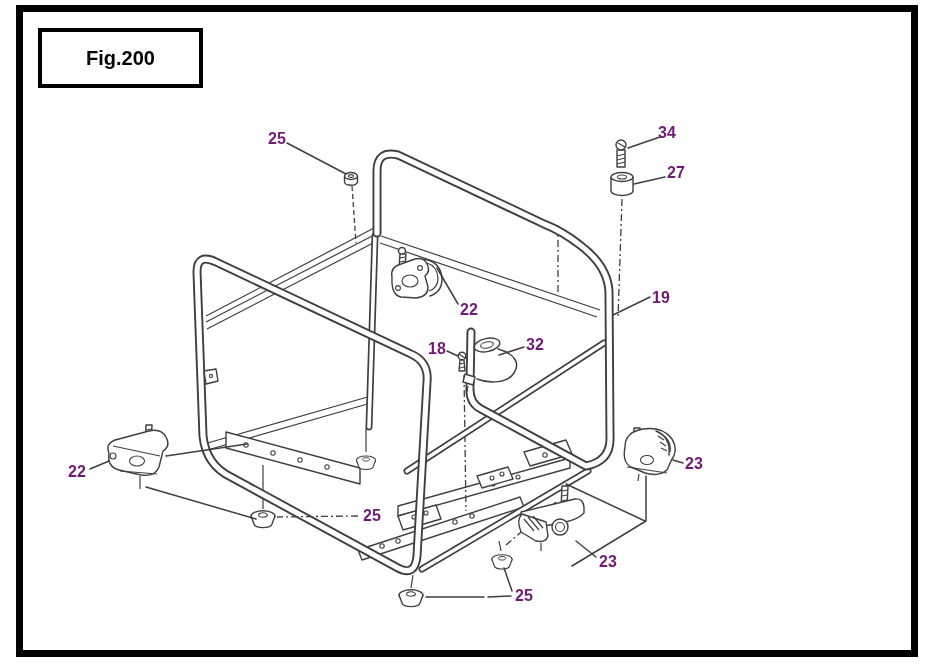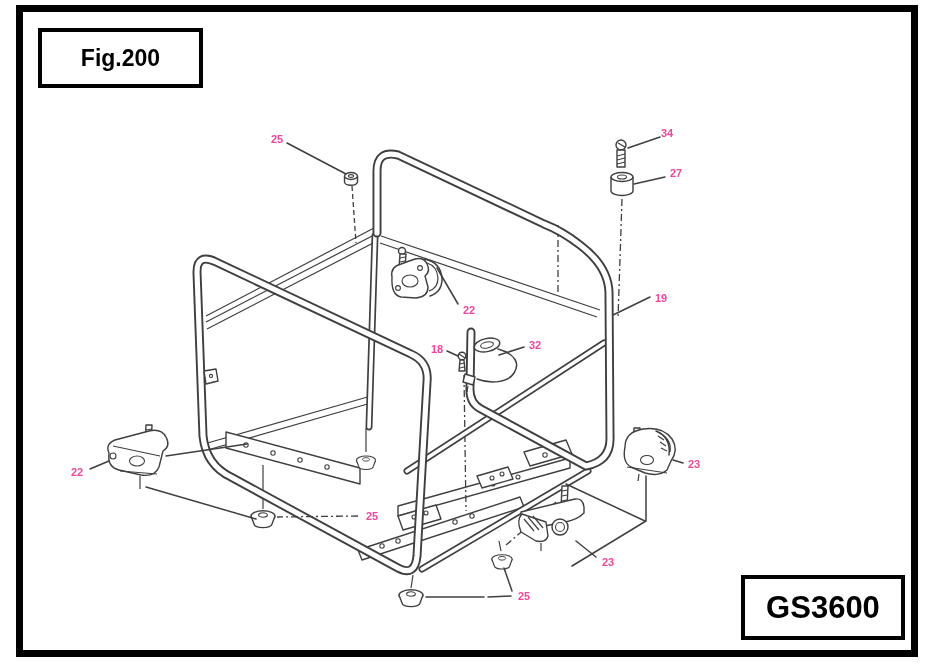--- a/index.html
+++ b/index.html
@@ -9,30 +9,30 @@
   }
   .outer-border{
     position:absolute;left:16px;top:5px;right:12px;bottom:13px;
     border:7px solid #000;pointer-events:none;
   }
   .fig-box{
     position:absolute;left:38px;top:28px;width:157px;height:52px;
     border:4px solid #000;display:flex;align-items:center;justify-content:center;
     background:#fff;
   }
-  .fig-box span{font-size:23px;font-weight:bold;color:#000;letter-spacing:0px;}
+  .fig-box span{font-size:20px;font-weight:bold;color:#000;letter-spacing:0px;}
   .model-box{
     position:absolute;left:741px;top:575px;width:156px;height:57px;
     border:4px solid #000;display:flex;align-items:center;justify-content:center;
     background:#fff;
   }
   .model-box span{font-size:31px;font-weight:bold;color:#000;}
   .callout{
     position:absolute;transform:translate(-50%,-50%);
-    font-size:11px;font-weight:bold;color:#ec4899;white-space:nowrap;
+    font-size:16px;font-weight:bold;color:#701a75;white-space:nowrap;
   }
   svg.diagram{position:absolute;left:0;top:0;}
   .ln{stroke:#3f3f3f;stroke-width:1.5;fill:none;stroke-linecap:round;}
   .lt{stroke:#3f3f3f;stroke-width:1.2;fill:none;}
   .tube-o{stroke:#3f3f3f;stroke-width:9;fill:none;stroke-linecap:round;stroke-linejoin:round;}
   .tube-i{stroke:#ffffff;stroke-width:5.2;fill:none;stroke-linecap:round;stroke-linejoin:round;}
   .tube2-o{stroke:#3f3f3f;stroke-width:7;fill:none;stroke-linecap:round;}
   .tube2-i{stroke:#ffffff;stroke-width:3.6;fill:none;stroke-linecap:round;}
   .plate{fill:#ffffff;stroke:#3f3f3f;stroke-width:1.4;stroke-linejoin:round;}
   .hole{fill:#ffffff;stroke:#3f3f3f;stroke-width:1.1;}
@@ -238,18 +238,15 @@
   <div class="callout" style="left:535px;top:345px">32</div>
   <div class="callout" style="left:77px;top:472px">22</div>
   <div class="callout" style="left:694px;top:464px">23</div>
   <div class="callout" style="left:608px;top:562px">23</div>
   <div class="callout" style="left:372px;top:516px">25</div>
   <div class="callout" style="left:524px;top:596px">25</div>
 
   <div class="fig-box">
     <span>Fig.200</span>
   </div>
-  <div class="model-box">
-    <span>GS3600</span>
-  </div>
 
   <div class="outer-border"></div>
 </div>
 
 </body></html>

